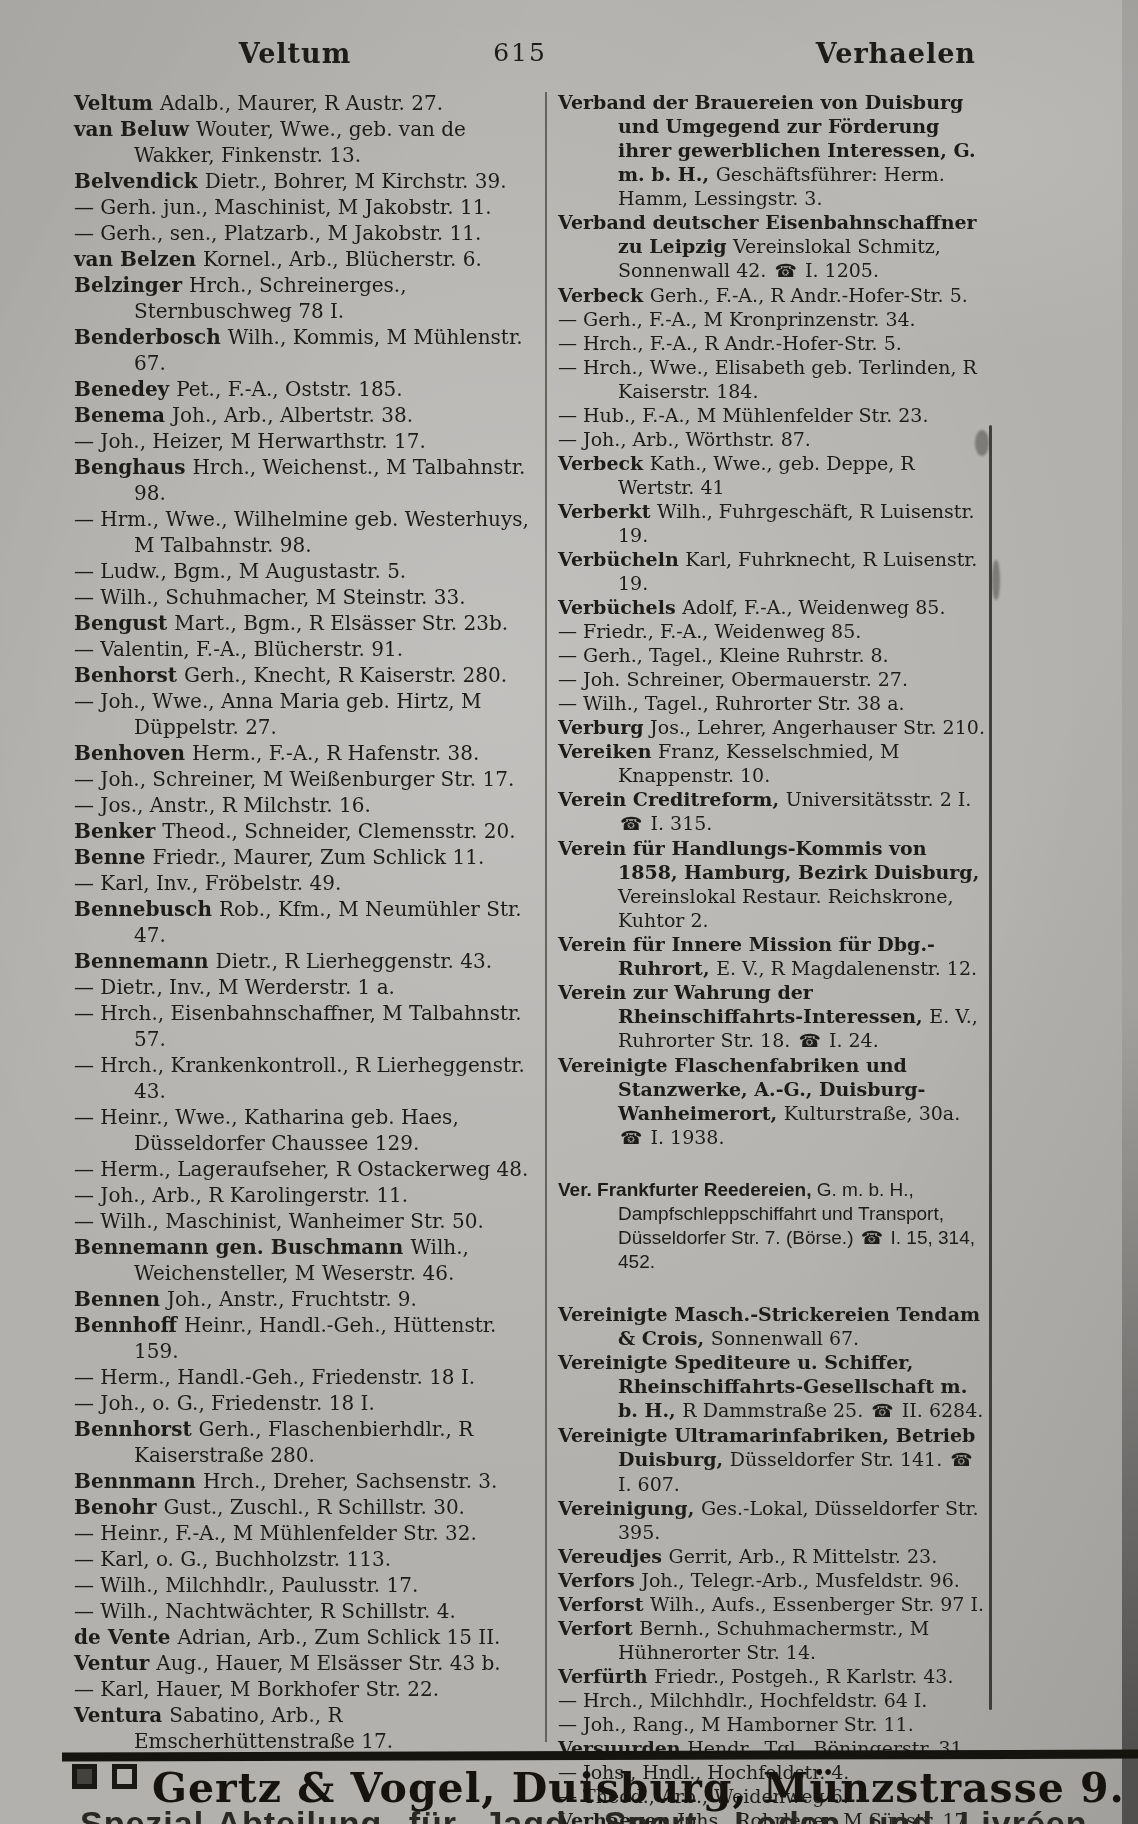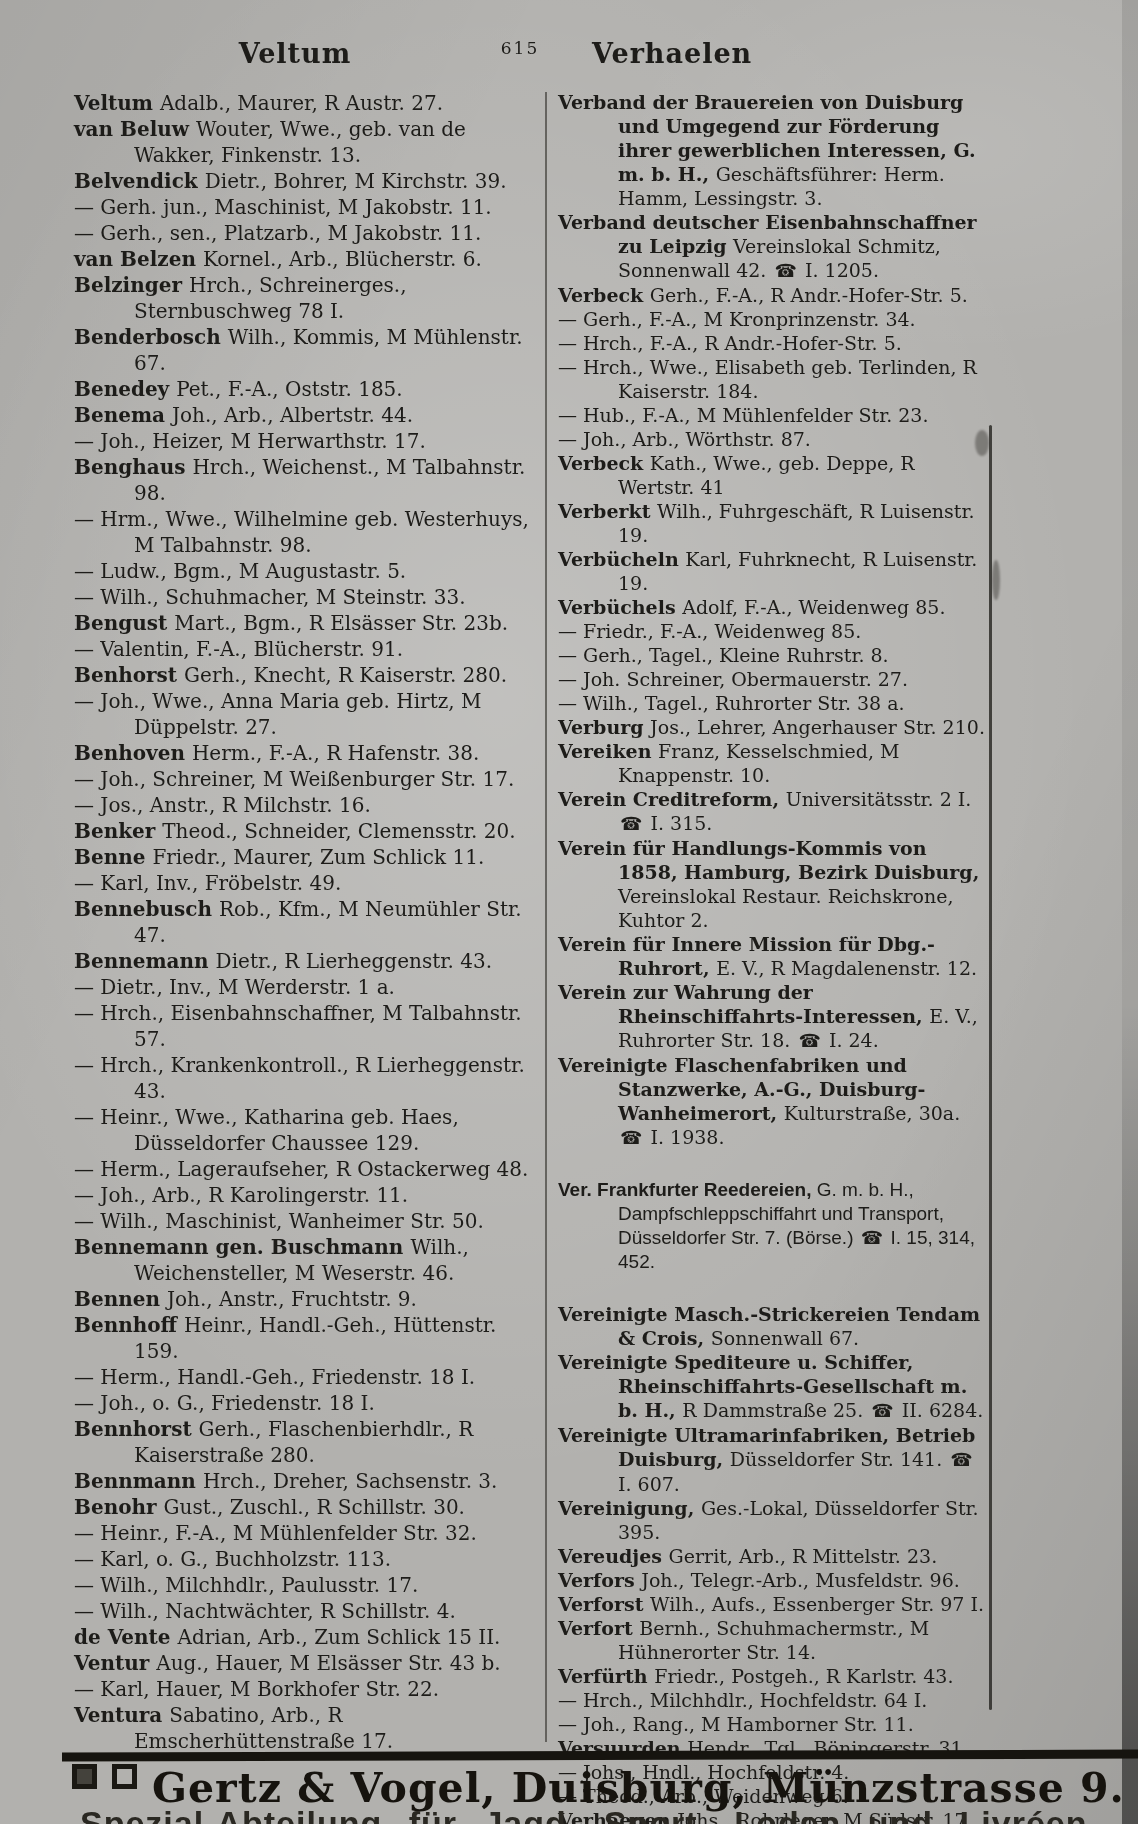--- a/index.html
+++ b/index.html
@@ -8,22 +8,22 @@
     background:
       radial-gradient(ellipse 820px 1100px at 44% 38%, rgba(255,255,255,.20), transparent 72%),
       radial-gradient(ellipse 500px 300px at 85% 8%, rgba(255,255,255,.10), transparent 70%),
       linear-gradient(115deg, rgba(0,0,0,.06), transparent 28%, transparent 70%, rgba(0,0,0,.10)),
       #b2b1ae;
     color:#1d1c19;
     font-family:"DejaVu Serif","Liberation Serif",serif;
   }
   .hdr{position:absolute; top:38px; font-weight:bold; font-size:27px; letter-spacing:1px;}
   .hdr-left{left:75px; width:440px; text-align:center;}
-  .hdr-num{left:468px; width:104px; text-align:center; font-weight:normal; font-size:17px; letter-spacing:2px;}
-  .hdr-right{left:592px; width:368px; text-align:left;}
+  .hdr-num{left:468px; width:104px; text-align:center; font-weight:normal; font-size:25px; letter-spacing:2px;}
+  .hdr-right{left:608px; width:368px; text-align:right;}
   .divider{position:absolute; left:545px; top:92px; width:2px; height:1650px; background:#4a4843; opacity:.75;}
   .col{position:absolute; top:90px; text-align:left;}
   .col-left{left:74px; width:460px; font-size:20px; line-height:26px;}
   .col-right{left:558px; width:430px; font-size:19px; line-height:24px;}
   .entry{padding-left:60px; text-indent:-60px;}
   .entry .head{font-weight:bold;}
   .gap1{margin-top:0;}
   .gap2{margin-top:28px;}
   .roman{font-family:"Liberation Sans",sans-serif;}
   .tel{font-family:"DejaVu Sans",sans-serif; font-size:.95em; padding:0 2px;}
@@ -54,21 +54,21 @@
   <div class="col col-left" id="col-left">
       <div class="entry"><span class="head">Veltum </span><span>Adalb., Maurer, R Austr. 27.</span></div>
       <div class="entry"><span class="head">van Beluw </span><span>Wouter, Wwe., geb. van de Wakker, Finkenstr. 13.</span></div>
       <div class="entry"><span class="head">Belvendick </span><span>Dietr., Bohrer, M Kirchstr. 39.</span></div>
       <div class="entry"><span>— </span><span>Gerh. jun., Maschinist, M Jakobstr. 11.</span></div>
       <div class="entry"><span>— </span><span>Gerh., sen., Platzarb., M Jakobstr. 11.</span></div>
       <div class="entry"><span class="head">van Belzen </span><span>Kornel., Arb., Blücherstr. 6.</span></div>
       <div class="entry"><span class="head">Belzinger </span><span>Hrch., Schreinerges., Sternbuschweg 78 I.</span></div>
       <div class="entry"><span class="head">Benderbosch </span><span>Wilh., Kommis, M Mühlenstr. 67.</span></div>
       <div class="entry"><span class="head">Benedey </span><span>Pet., F.-A., Oststr. 185.</span></div>
-      <div class="entry"><span class="head">Benema </span><span>Joh., Arb., Albertstr. 44.</span></div>
+      <div class="entry"><span class="head">Benema </span><span>Joh., Arb., Albertstr. 38.</span></div>
       <div class="entry"><span>— </span><span>Joh., Heizer, M Herwarthstr. 17.</span></div>
       <div class="entry"><span class="head">Benghaus </span><span>Hrch., Weichenst., M Talbahnstr. 98.</span></div>
       <div class="entry"><span>— </span><span>Hrm., Wwe., Wilhelmine geb. Westerhuys, M Talbahnstr. 98.</span></div>
       <div class="entry gap1"><span>— </span><span>Ludw., Bgm., M Augustastr. 5.</span></div>
       <div class="entry"><span>— </span><span>Wilh., Schuhmacher, M Steinstr. 33.</span></div>
       <div class="entry"><span class="head">Bengust </span><span>Mart., Bgm., R Elsässer Str. 23b.</span></div>
       <div class="entry"><span>— </span><span>Valentin, F.-A., Blücherstr. 91.</span></div>
       <div class="entry"><span class="head">Benhorst </span><span>Gerh., Knecht, R Kaiserstr. 280.</span></div>
       <div class="entry"><span>— </span><span>Joh., Wwe., Anna Maria geb. Hirtz, M Düppelstr. 27.</span></div>
       <div class="entry gap1"><span class="head">Benhoven </span><span>Herm., F.-A., R Hafenstr. 38.</span></div>

